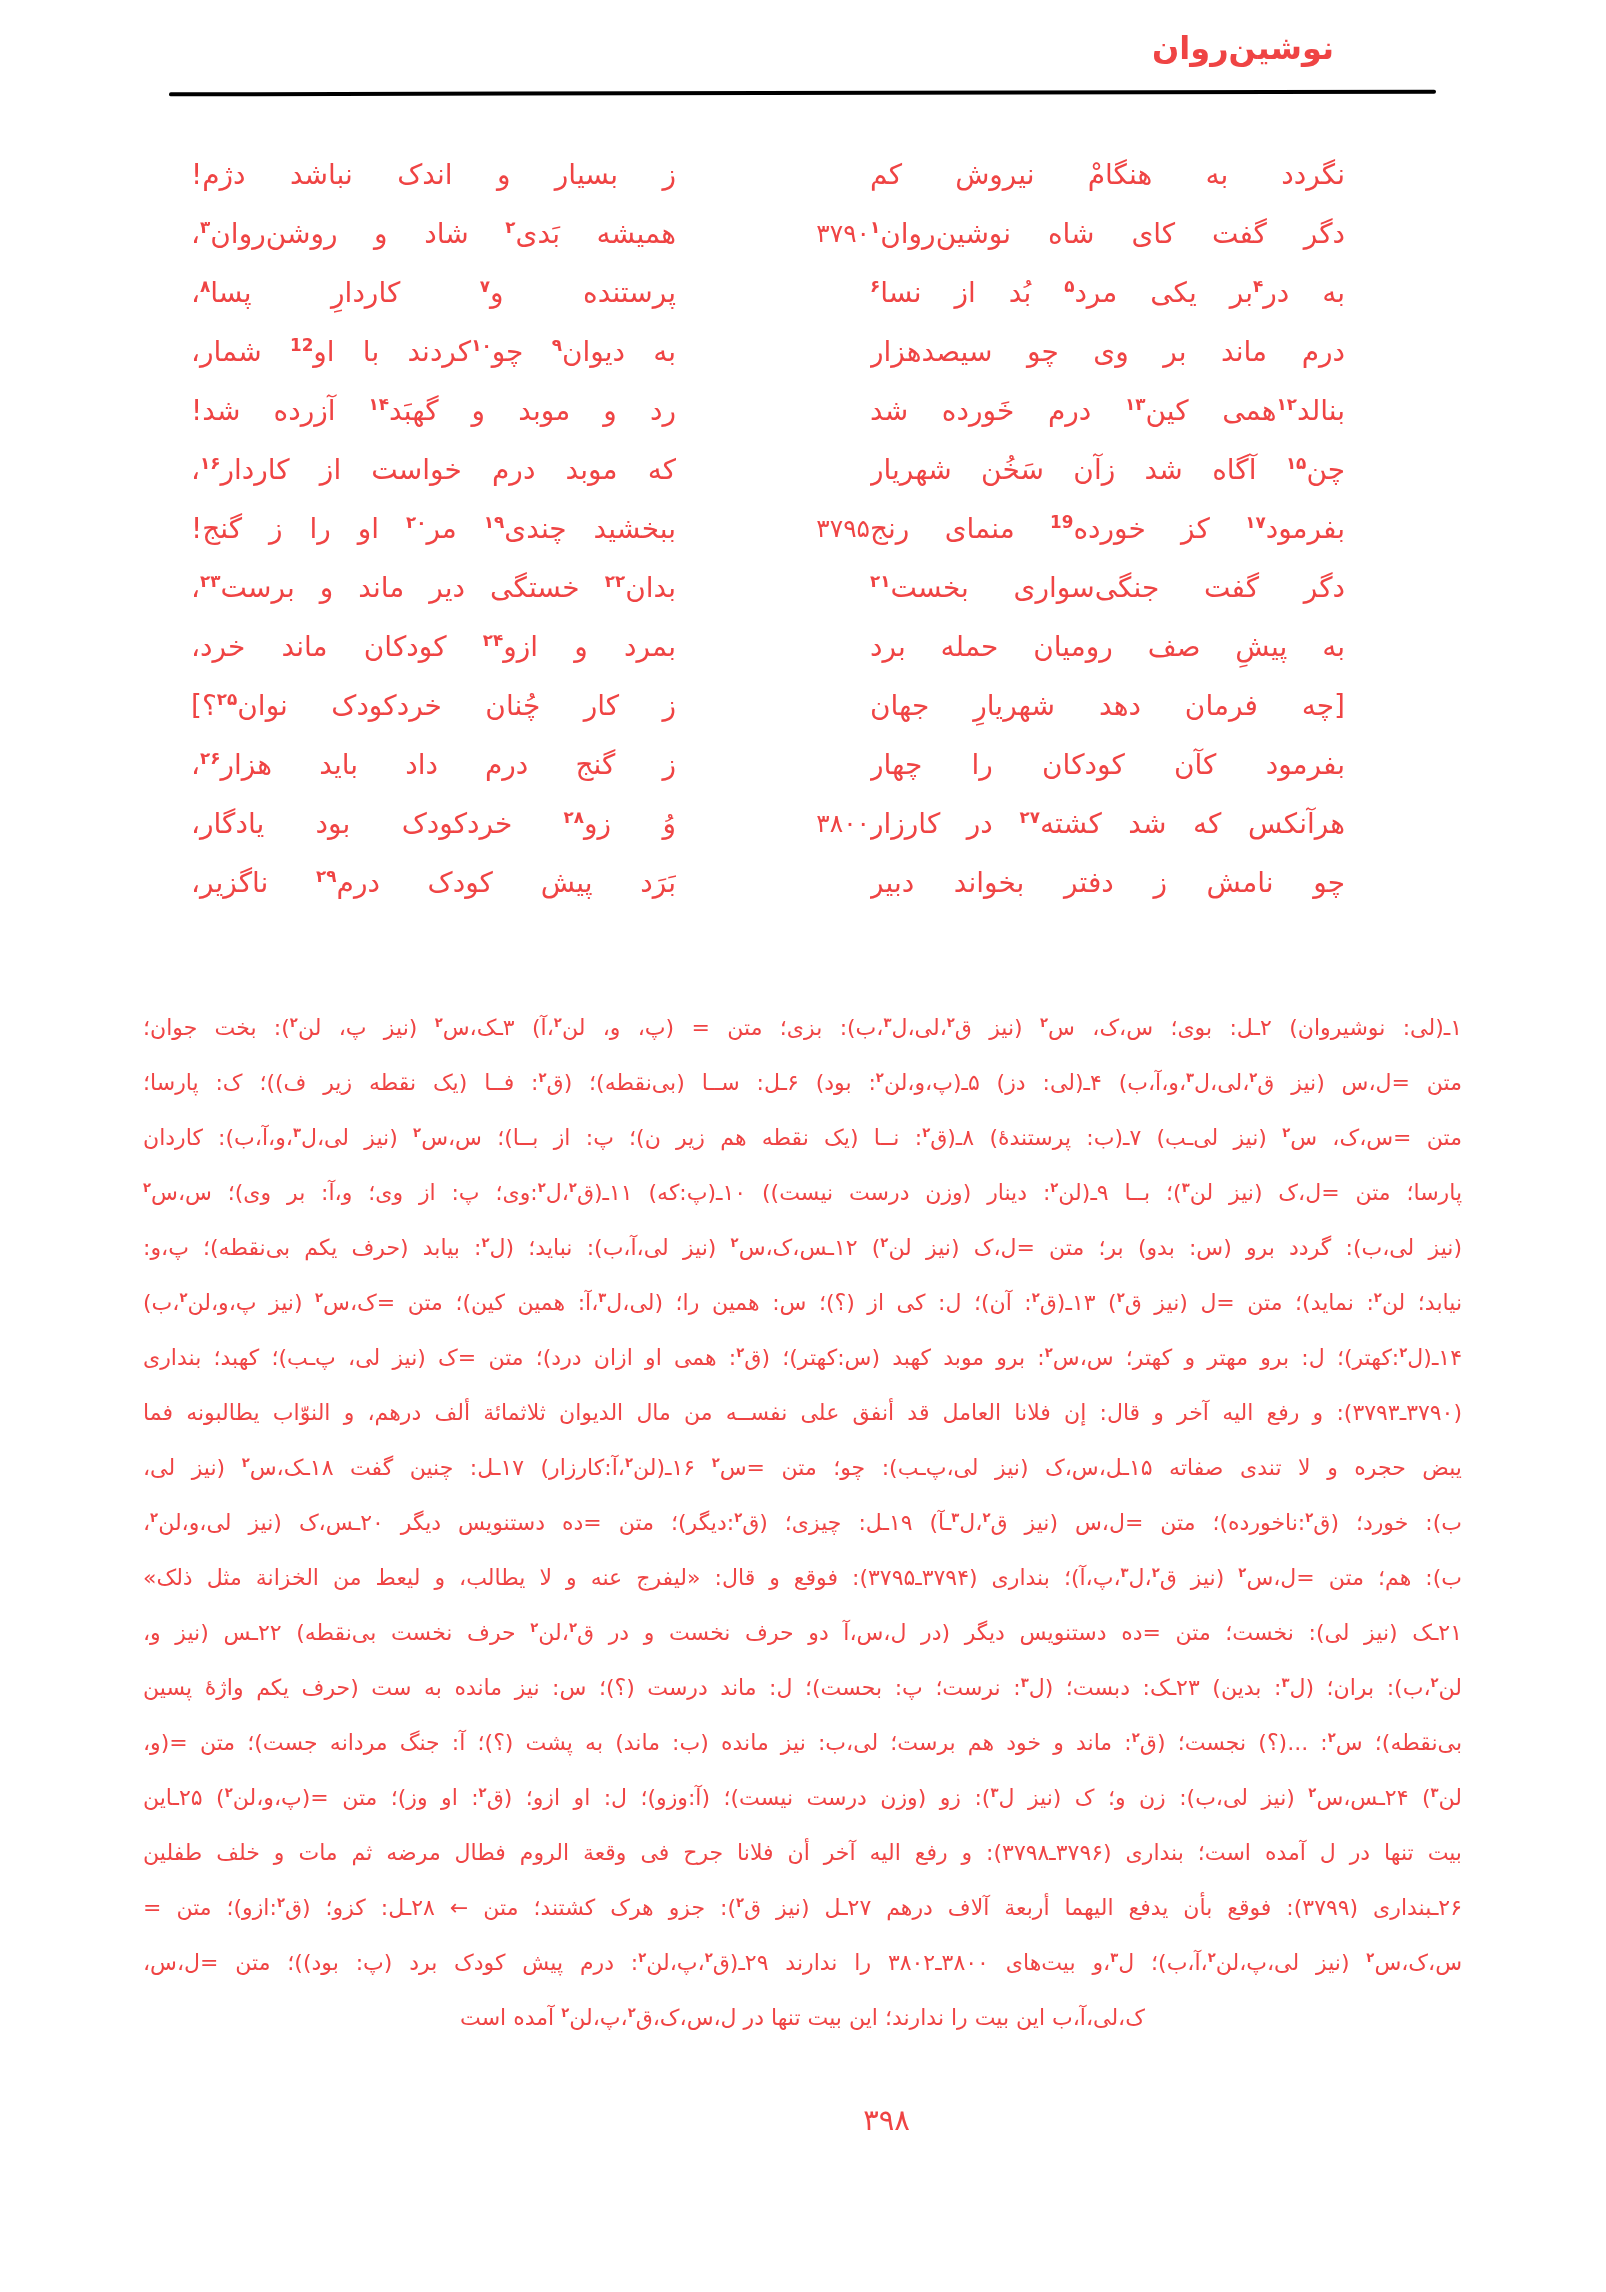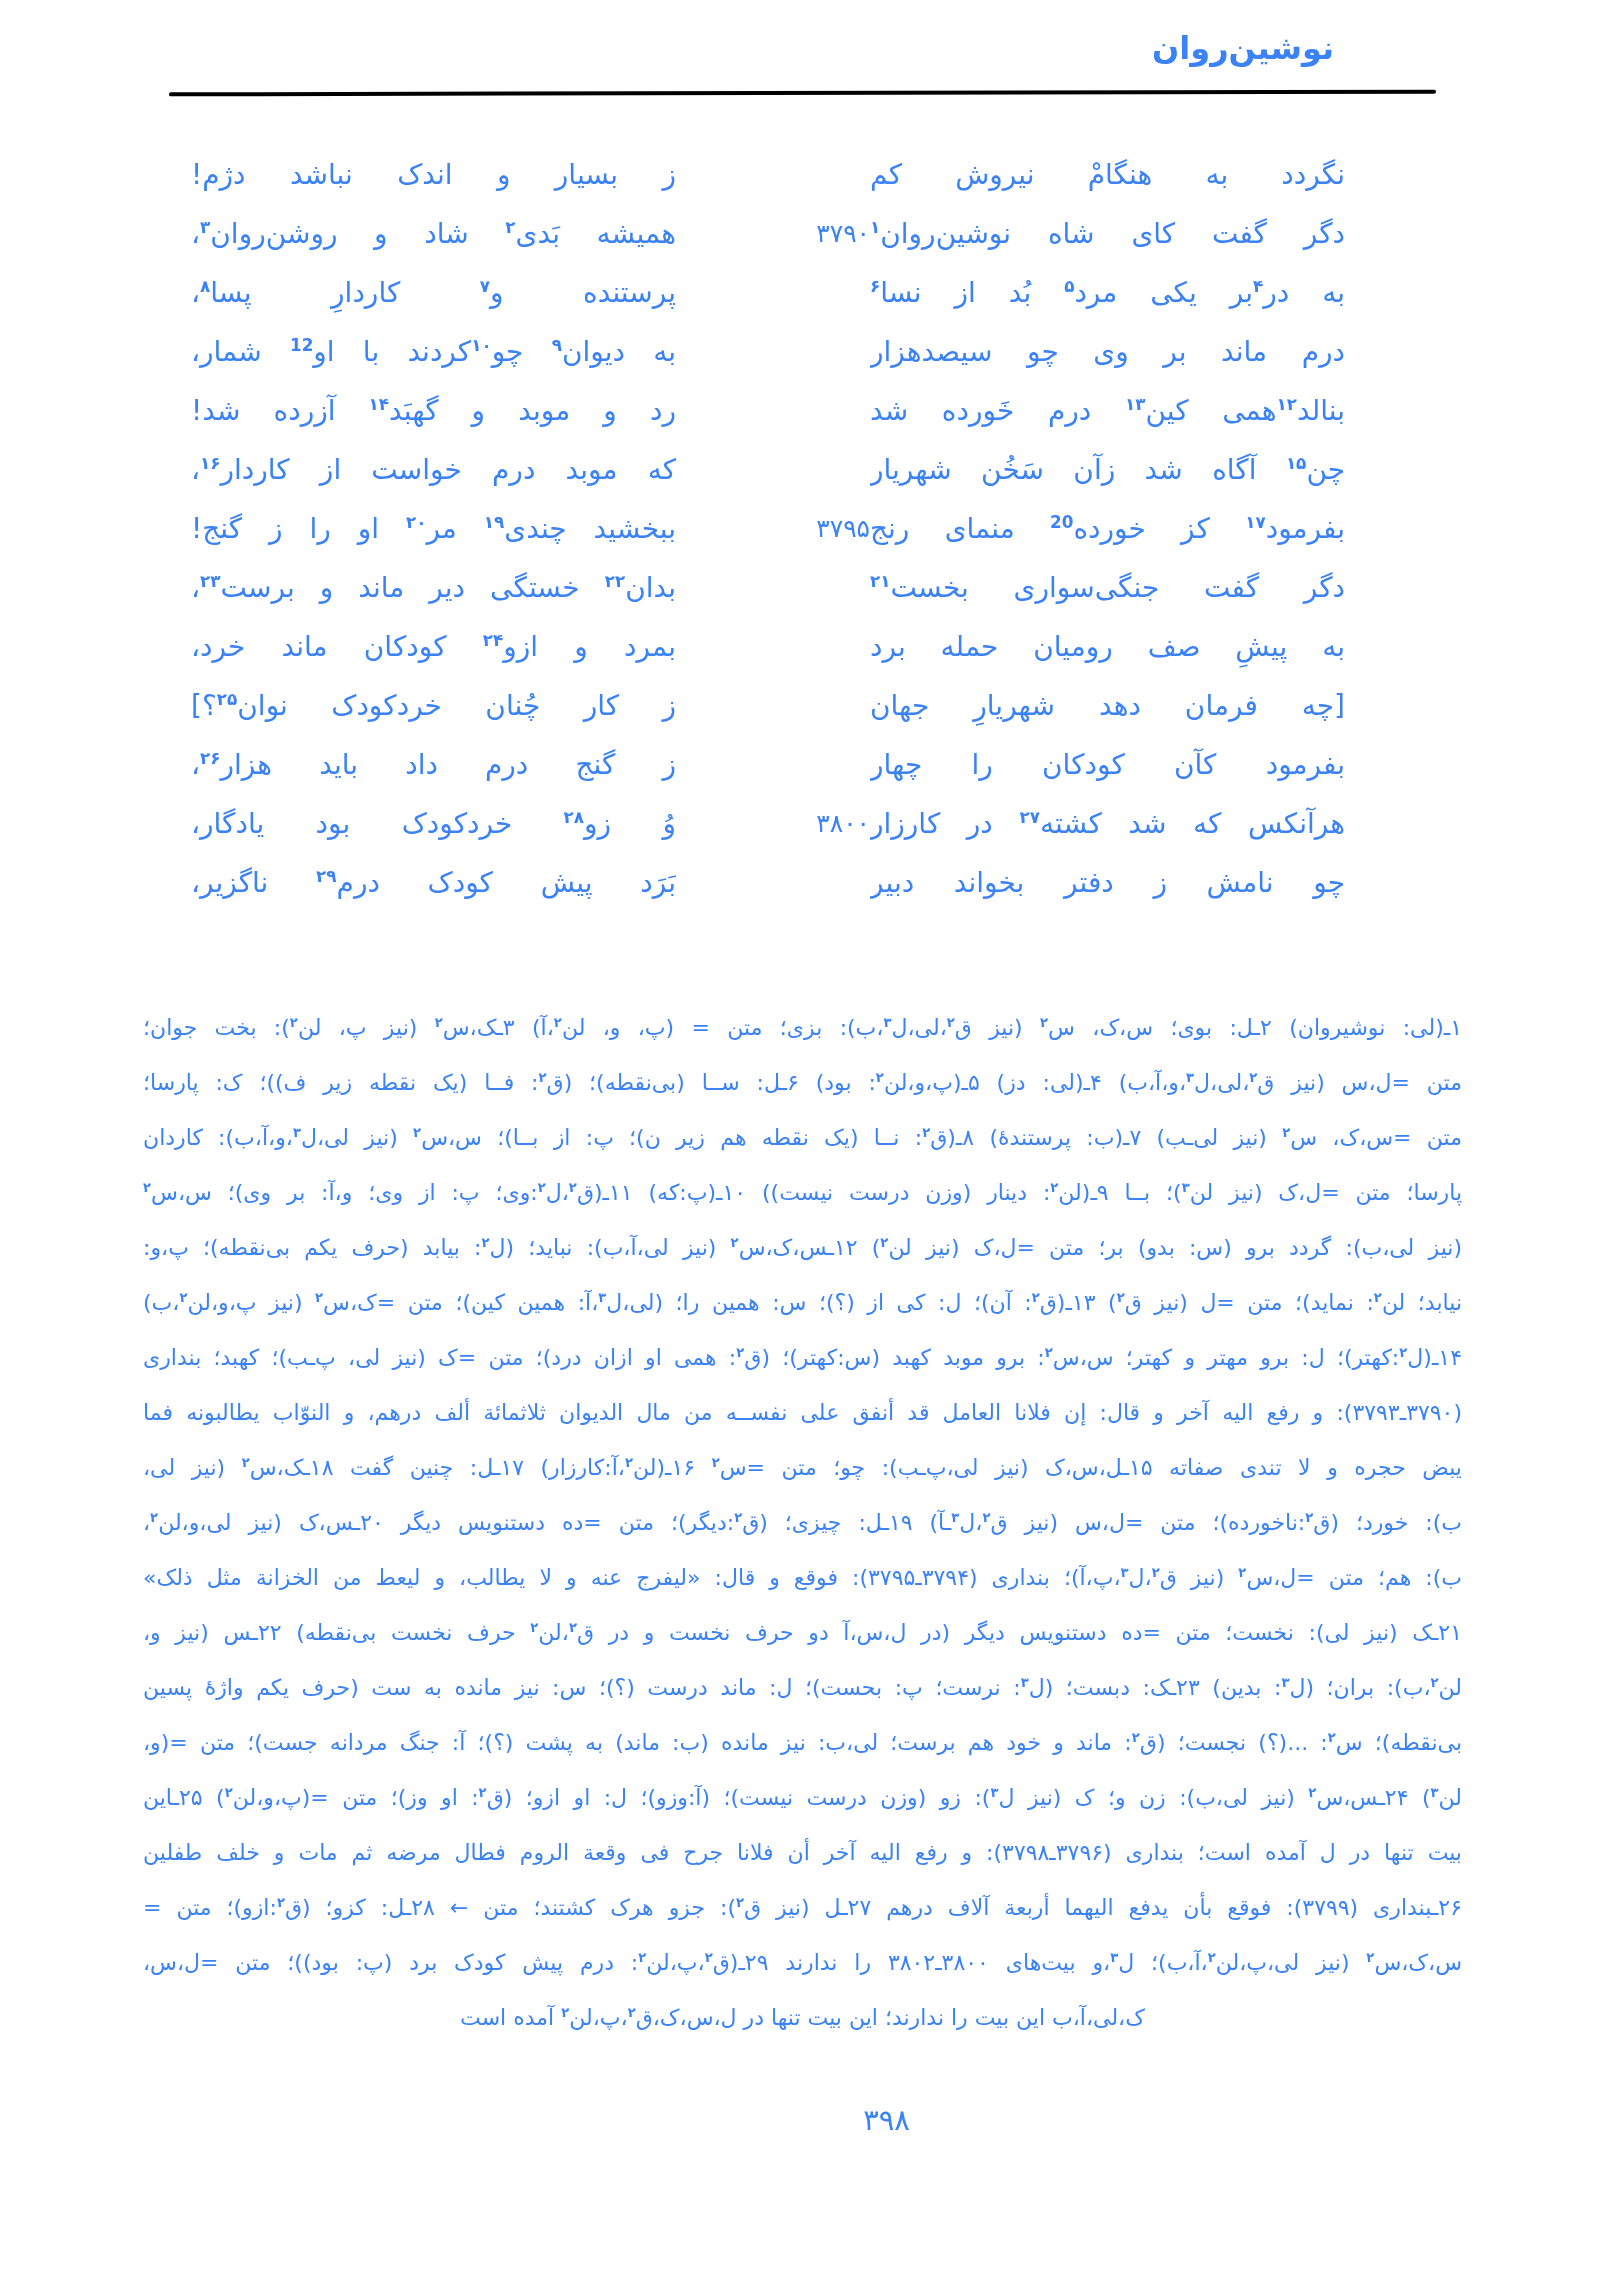--- a/index.html
+++ b/index.html
@@ -1,17 +1,17 @@
 <!DOCTYPE html>
 <html lang="fa" dir="rtl"><head>
 <meta charset="utf-8">
 <style>
   html,body{margin:0;padding:0;background:#ffffff;}
   .page{
-    position:relative;width:1559px;height:2292px;background:#ffffff;color:#3b82f6;
+    position:relative;width:1559px;height:2292px;background:#ffffff;color:#ef4444;
     font-family:"DejaVu Sans",sans-serif;direction:rtl;overflow:hidden;
   }
   
   .header-title{
     position:absolute;top:29px;right:272px;font-size:32px;font-weight:bold;letter-spacing:0.5px;
   }
   .header-rule{
     position:absolute;top:91px;right:170px;width:1267px;height:3.9px;background:#000;
     transform:rotate(-0.12deg);border-radius:1.9px;
   }
@@ -82,21 +82,21 @@
       </div>
       <div class="verse-row">
         <div class="sp-r"></div>
         <div class="hemistich hem-r">چن<sup>۱۵</sup> آگاه شد زآن سَخُن شهریار</div>
         <div class="num-slot"></div>
         <div class="sp-m"></div>
         <div class="hemistich hem-l">که موبد درم خواست از کاردار<sup>۱۶</sup>،</div>
       </div>
       <div class="verse-row">
         <div class="sp-r"></div>
-        <div class="hemistich hem-r">بفرمود<sup>۱۷</sup> کز خورده<sup>20</sup> منمای رنج</div>
+        <div class="hemistich hem-r">بفرمود<sup>۱۷</sup> کز خورده<sup>19</sup> منمای رنج</div>
         <div class="num-slot">۳۷۹۵</div>
         <div class="sp-m"></div>
         <div class="hemistich hem-l">ببخشید چندی<sup>۱۹</sup> مر<sup>۲۰</sup> او را ز گنج!</div>
       </div>
       <div class="verse-row">
         <div class="sp-r"></div>
         <div class="hemistich hem-r">دگر گفت جنگی‌سواری بخست<sup>۲۱</sup></div>
         <div class="num-slot"></div>
         <div class="sp-m"></div>
         <div class="hemistich hem-l">بدان<sup>۲۲</sup> خستگی دیر ماند و برست<sup>۲۳</sup>،</div>

